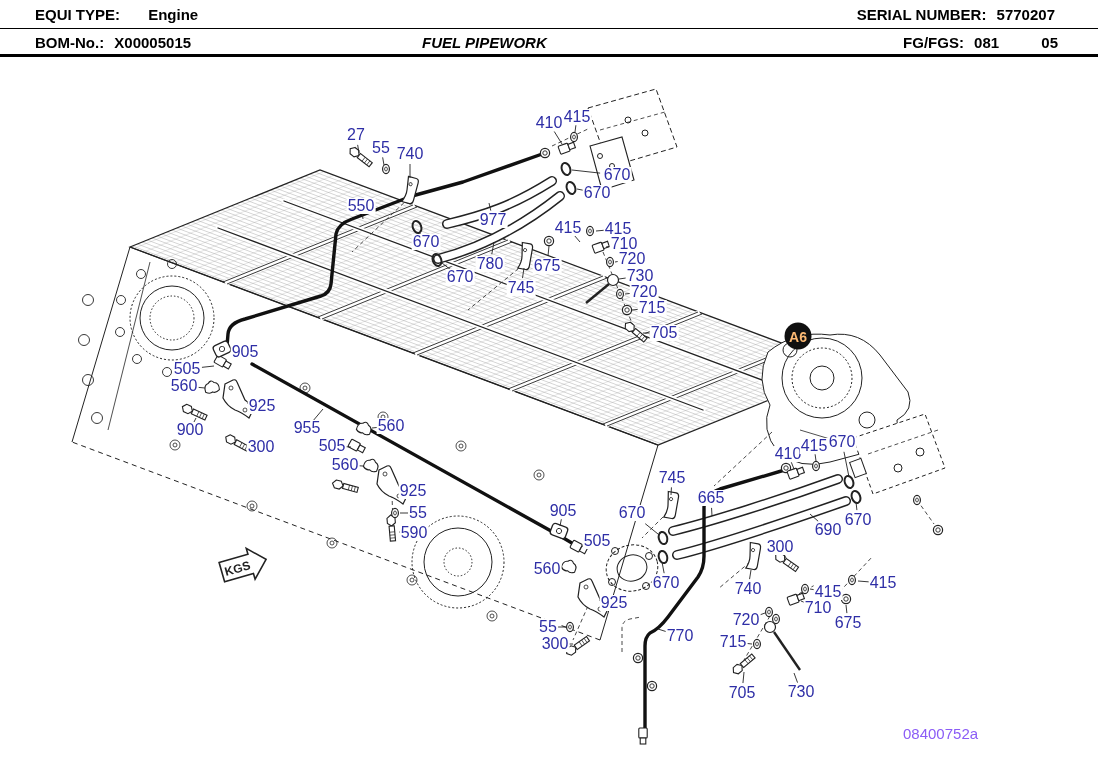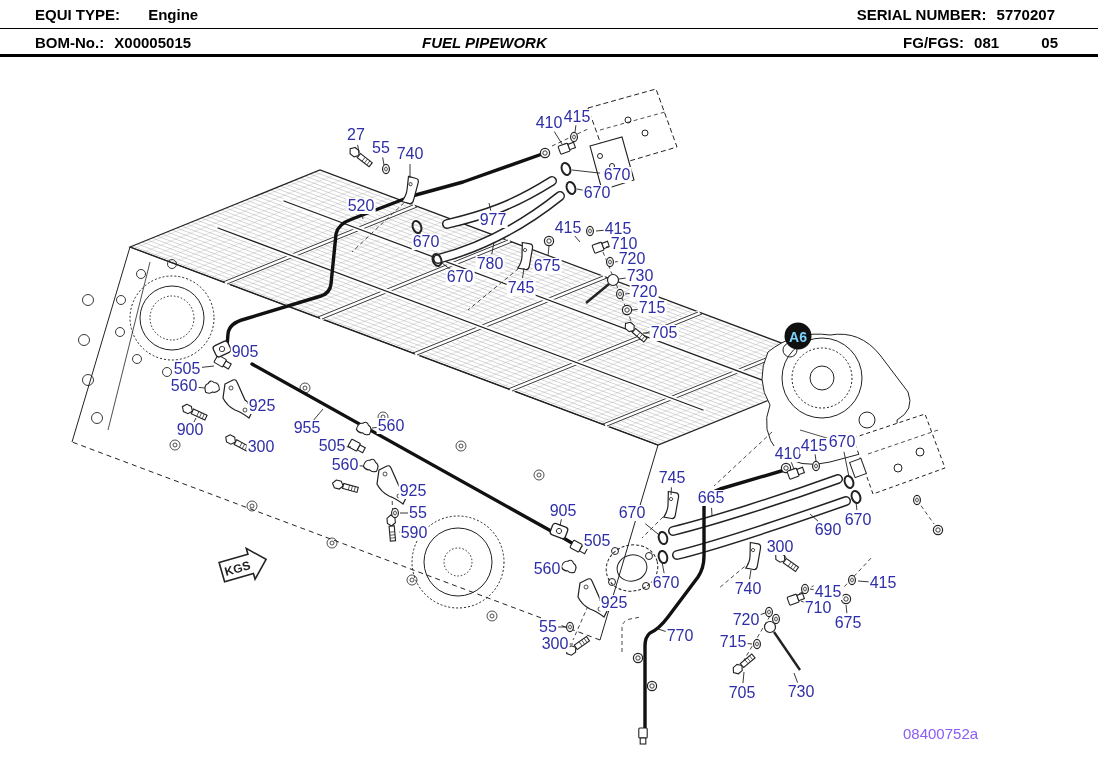--- a/index.html
+++ b/index.html
@@ -8,21 +8,21 @@
   
   .hdr-text{position:absolute;font-size:15px;font-weight:bold;color:#000;white-space:nowrap;}
   .rule-thin{position:absolute;left:0;width:1098px;height:1px;background:#000;}
   .rule-thick{position:absolute;left:0;width:1098px;height:3px;background:#000;}
   
   #drawing{position:absolute;left:0;top:0;width:1098px;height:772px;}
   #callout-layer{position:absolute;left:0;top:0;width:1098px;height:772px;pointer-events:none;}
   .callout{position:absolute;transform:translate(-50%,-50%);font-size:16px;font-weight:400;
            white-space:nowrap;line-height:1;background:#fff;padding:0 1px;}
   .a6-badge{position:absolute;left:798px;top:336px;transform:translate(-50%,-50%);
-            width:27px;height:27px;border-radius:50%;background:#101010;color:#7dd3fc;
+            width:27px;height:27px;border-radius:50%;background:#101010;color:#fdba74;
             font-size:14px;font-weight:bold;display:flex;align-items:center;justify-content:center;}
   .drawing-no{position:absolute;left:903px;top:725px;font-size:15px;color:#8b5cf6;}
 </style>
 </head>
 <body>
 
 <div id="stage">
 
   <div class="hdr-text" style="left:35px;top:6px;">
     <span>EQUI TYPE:</span>
@@ -394,21 +394,21 @@
   <div class="a6-badge">A6</div>
 
   <div id="callout-layer" style="color: rgb(46, 46, 166);">
       <div class="callout" style="left: 356px; top: 135px;">27</div>
       <div class="callout" style="left: 381px; top: 148px;">55</div>
       <div class="callout" style="left: 410px; top: 154px;">740</div>
       <div class="callout" style="left: 549px; top: 123px;">410</div>
       <div class="callout" style="left: 577px; top: 117px;">415</div>
       <div class="callout" style="left: 617px; top: 175px;">670</div>
       <div class="callout" style="left: 597px; top: 193px;">670</div>
-      <div class="callout" style="left: 361px; top: 206px;">520</div>
+      <div class="callout" style="left: 361px; top: 206px;">550</div>
       <div class="callout" style="left: 493px; top: 220px;">977</div>
       <div class="callout" style="left: 426px; top: 242px;">670</div>
       <div class="callout" style="left: 568px; top: 228px;">415</div>
       <div class="callout" style="left: 618px; top: 229px;">415</div>
       <div class="callout" style="left: 624px; top: 244px;">710</div>
       <div class="callout" style="left: 632px; top: 259px;">720</div>
       <div class="callout" style="left: 640px; top: 276px;">730</div>
       <div class="callout" style="left: 644px; top: 292px;">720</div>
       <div class="callout" style="left: 652px; top: 308px;">715</div>
       <div class="callout" style="left: 664px; top: 333px;">705</div>

